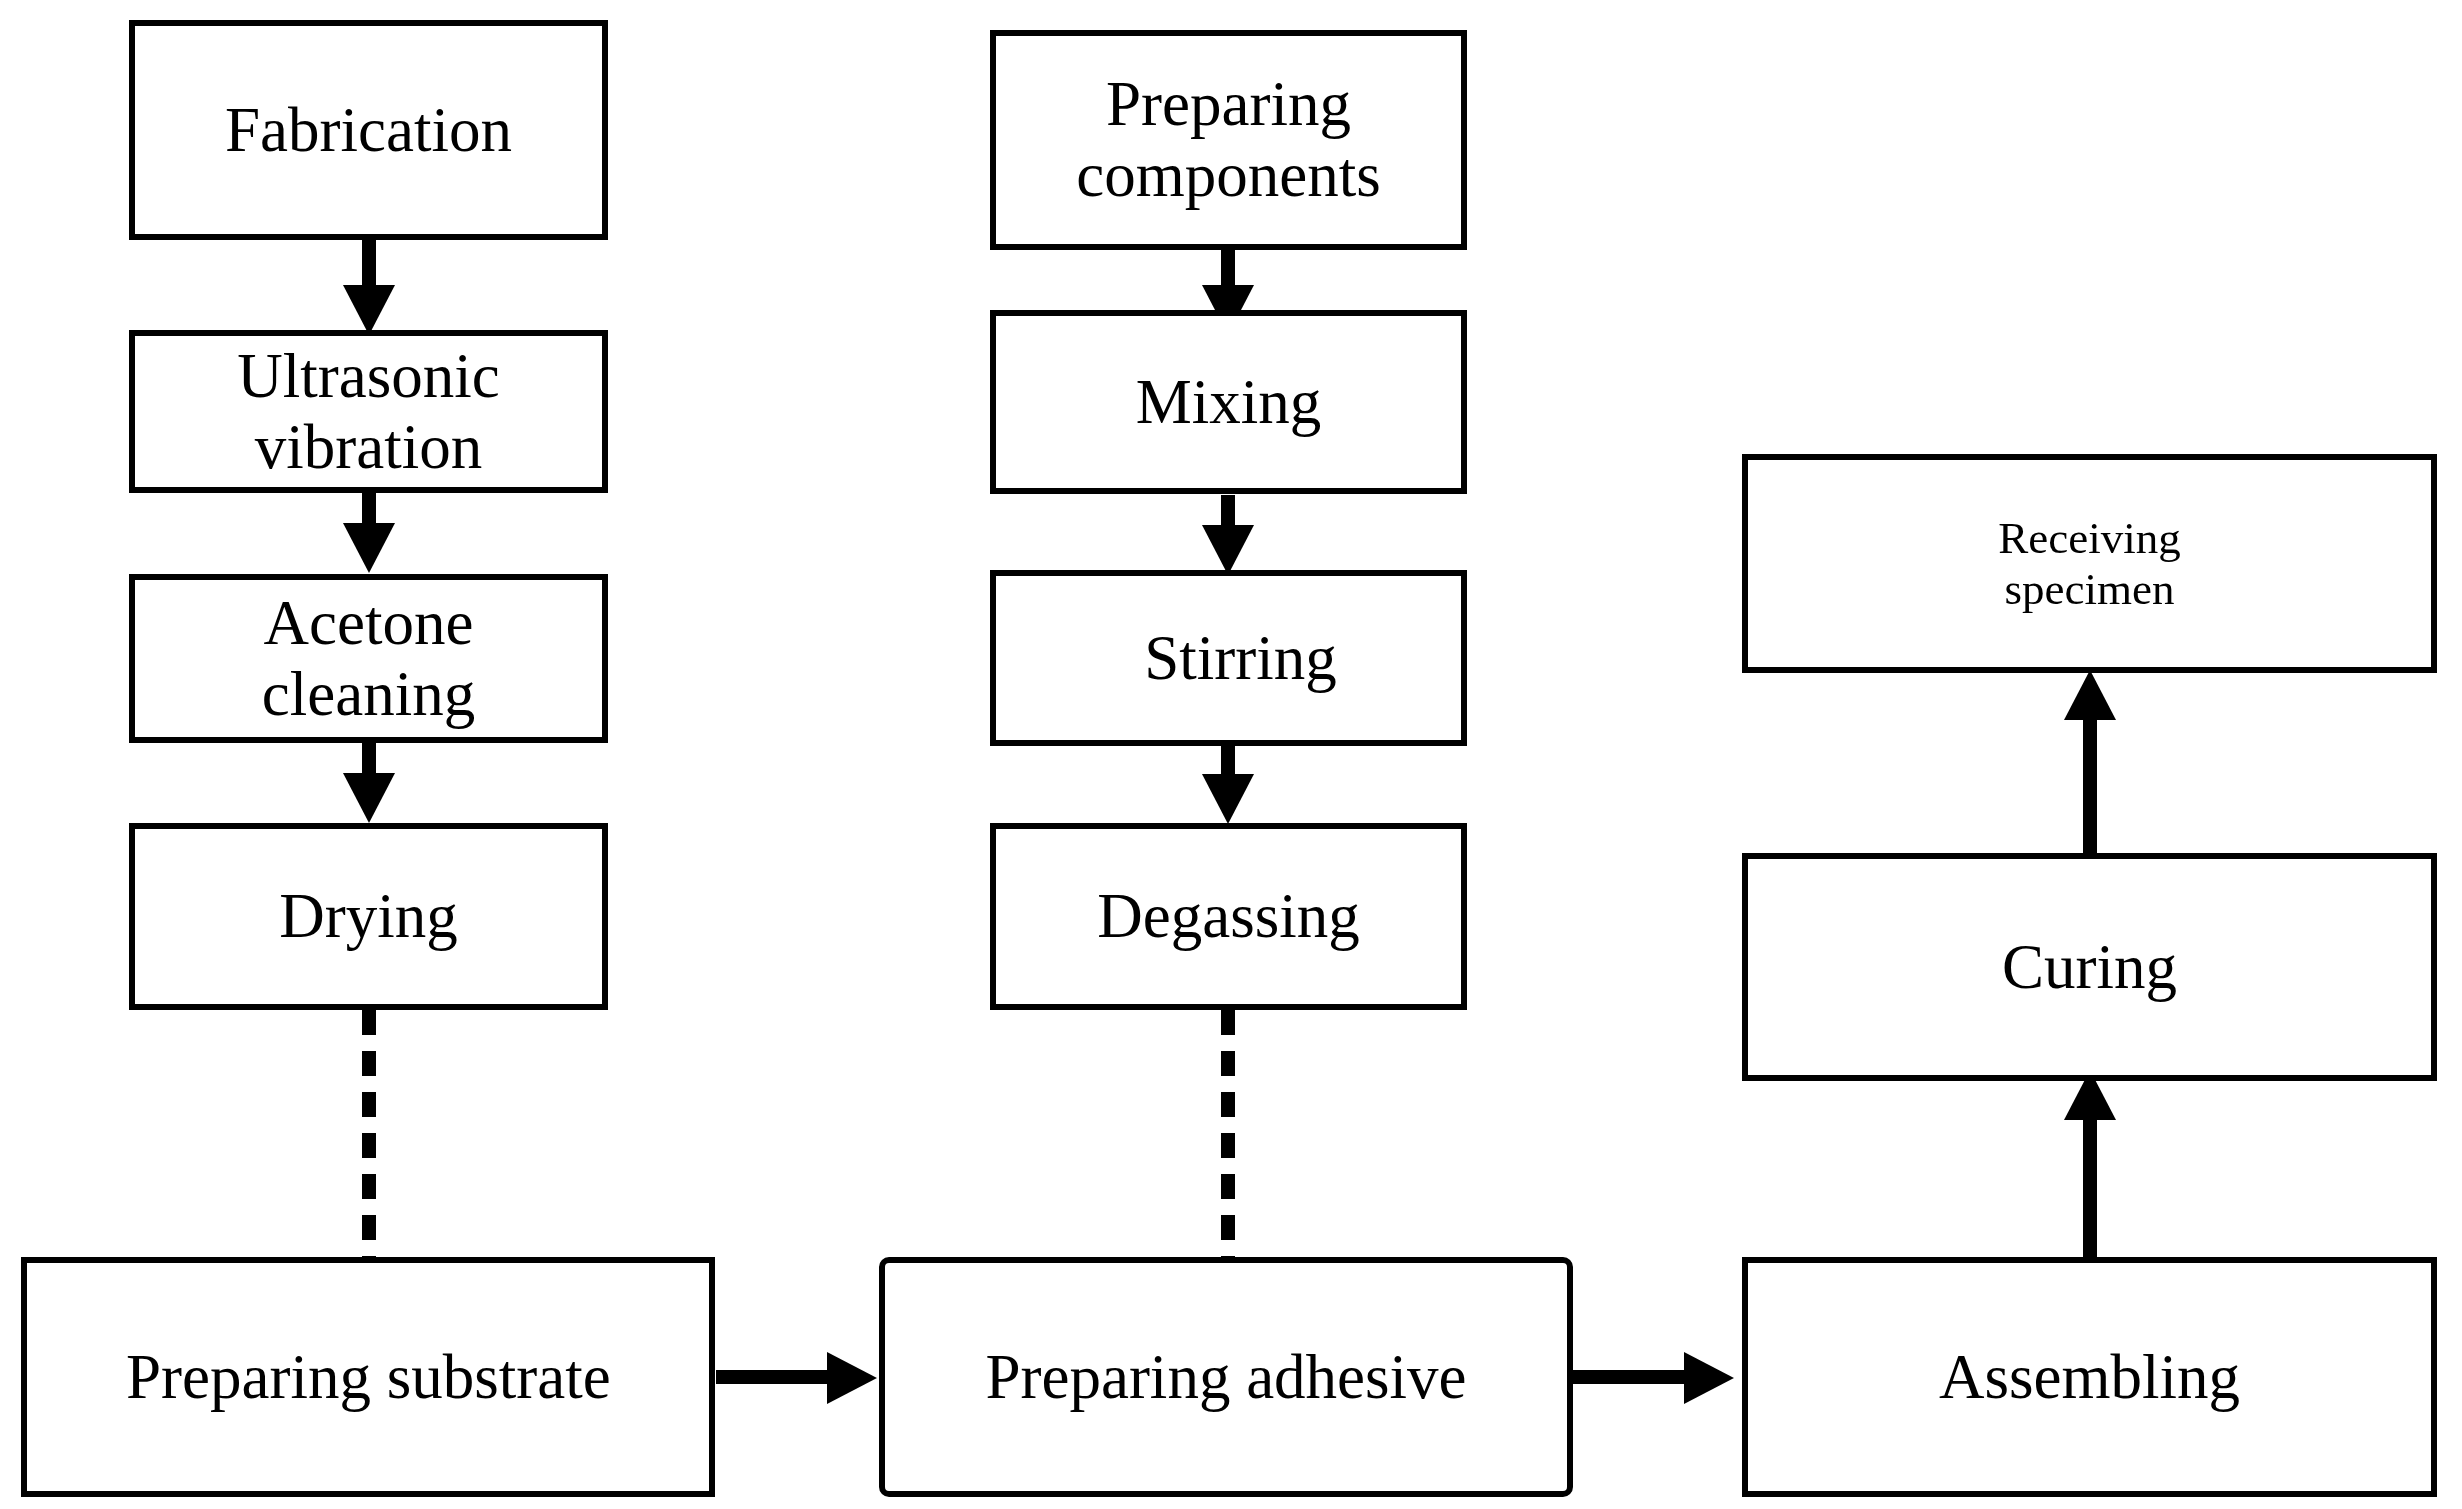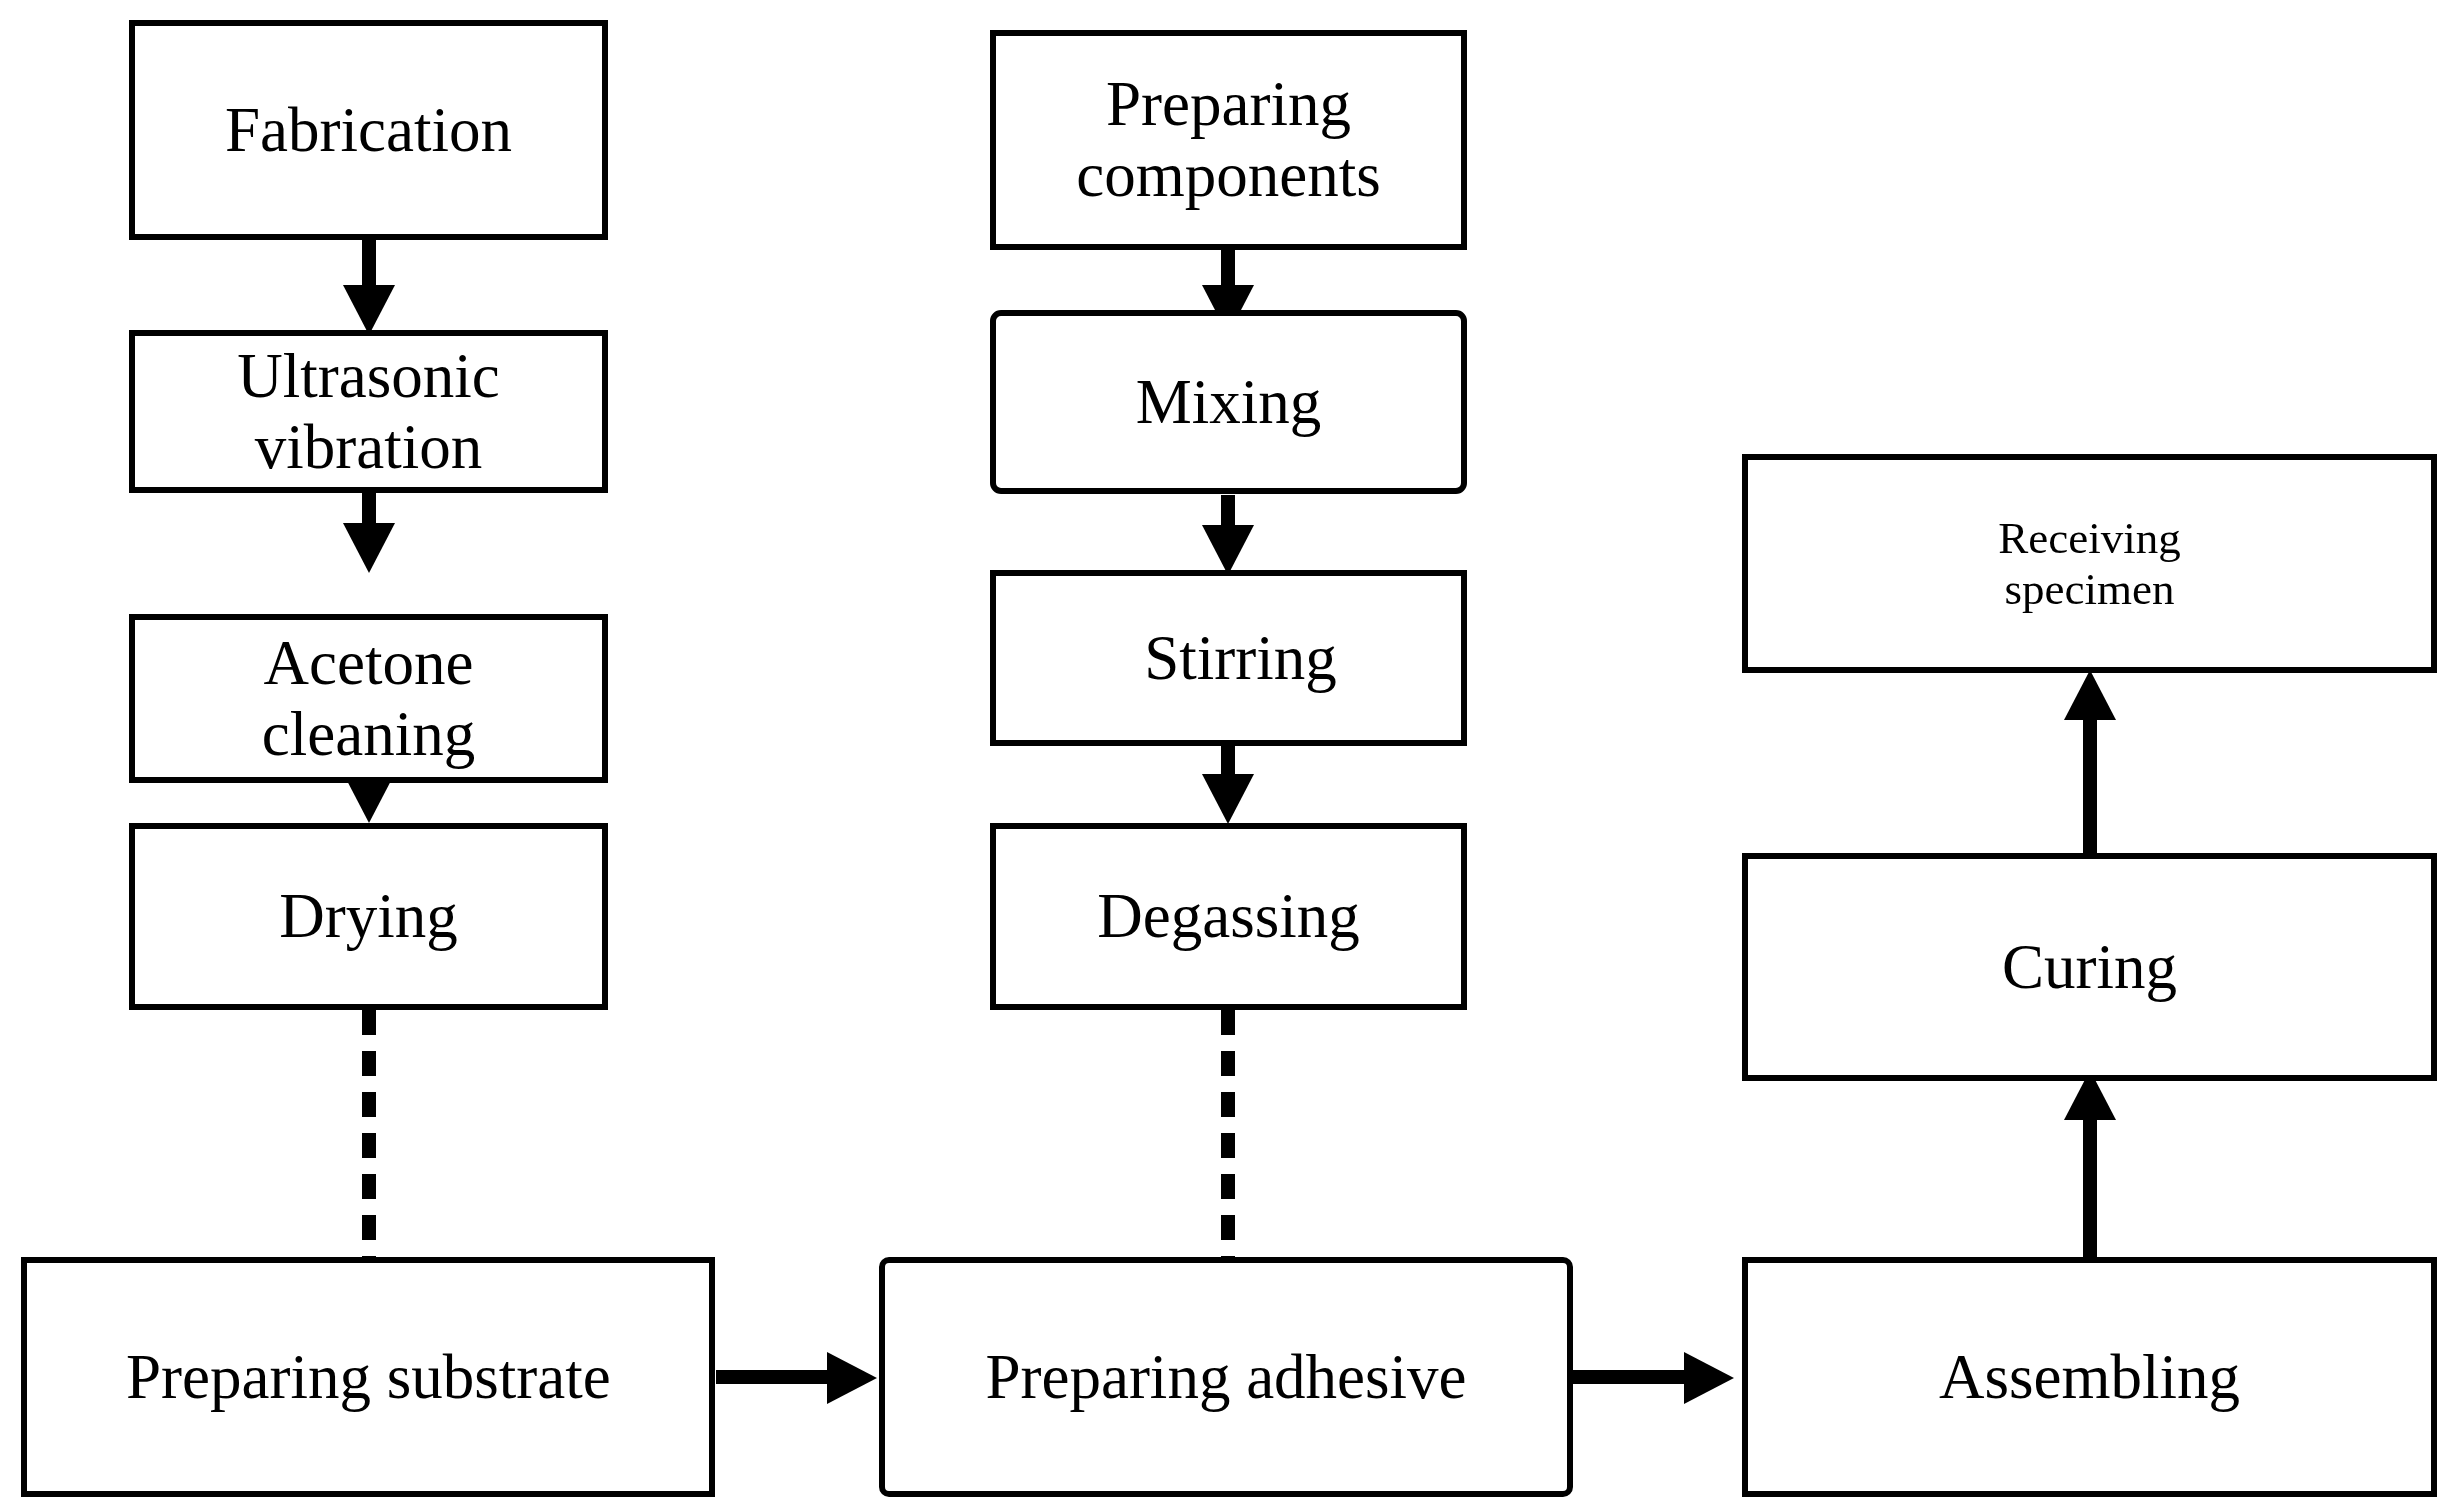--- a/index.html
+++ b/index.html
@@ -101,21 +101,21 @@
   <div class="arrow-down" style="left:343px; top:285px;"></div>
 
   <div class="node" style="left:129px; top:330px; width:479px; height:163px; font-size:63px;">
     <span class="lbl">Ultrasonic
 vibration</span>
   </div>
 
   <div class="vshaft" style="left:362px; top:493px; height:41px;"></div>
   <div class="arrow-down" style="left:343px; top:523px;"></div>
 
-  <div class="node" style="left:129px; top:574px; width:479px; height:169px; font-size:63px;margin-top:40px;">
+  <div class="node" style="left:129px; top:574px; width:479px; height:169px; font-size:63px;">
     <span class="lbl">Acetone
 cleaning</span>
   </div>
 
   <div class="vshaft" style="left:362px; top:743px; height:41px;"></div>
   <div class="arrow-down" style="left:343px; top:773px;"></div>
 
   <div class="node" style="left:129px; top:823px; width:479px; height:187px; font-size:63px;">
     <span class="lbl">Drying</span>
   </div>
@@ -123,21 +123,21 @@
   <div class="vdash" style="left:362px; top:1010px; height:249px;"></div>
 
   <div class="node" style="left:990px; top:30px; width:477px; height:220px; font-size:63px;">
     <span class="lbl">Preparing
 components</span>
   </div>
 
   <div class="vshaft" style="left:1221px; top:240px; height:51px;"></div>
   <div class="arrow-down" style="left:1202px; top:285px;"></div>
 
-  <div class="node" style="left:990px; top:310px; width:477px; height:184px; font-size:63px;border-radius:11px;">
+  <div class="node" style="left:990px; top:310px; width:477px; height:184px; font-size:63px;">
     <span class="lbl">Mixing</span>
   </div>
 
   <div class="vshaft" style="left:1221px; top:495px; height:41px;"></div>
   <div class="arrow-down" style="left:1202px; top:525px;"></div>
 
   <div class="node" style="left:990px; top:570px; width:477px; height:176px; font-size:63px;padding-left:24px;">
     <span class="lbl">Stirring</span>
   </div>
 

